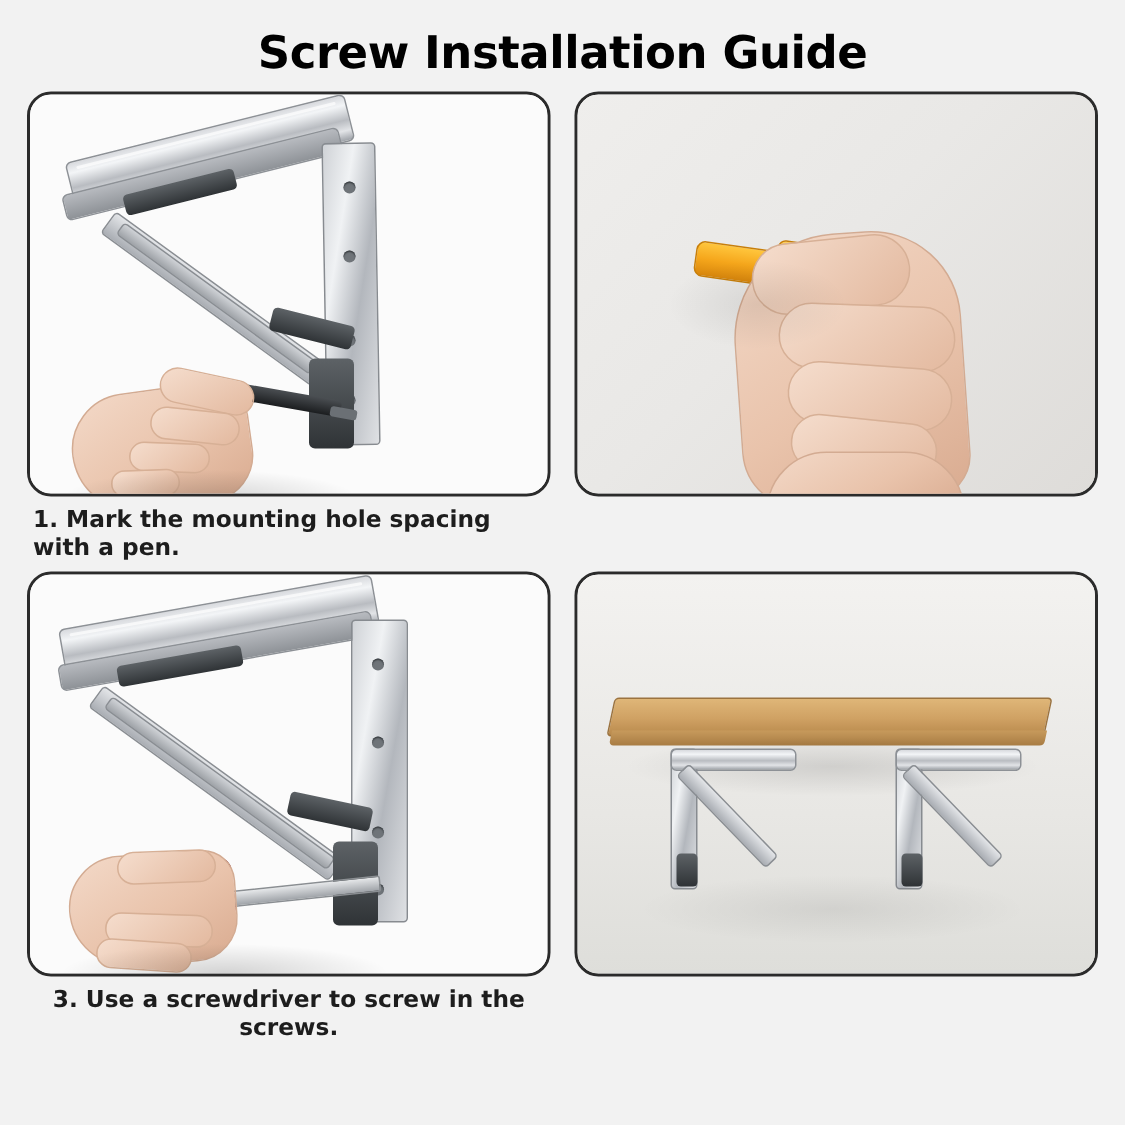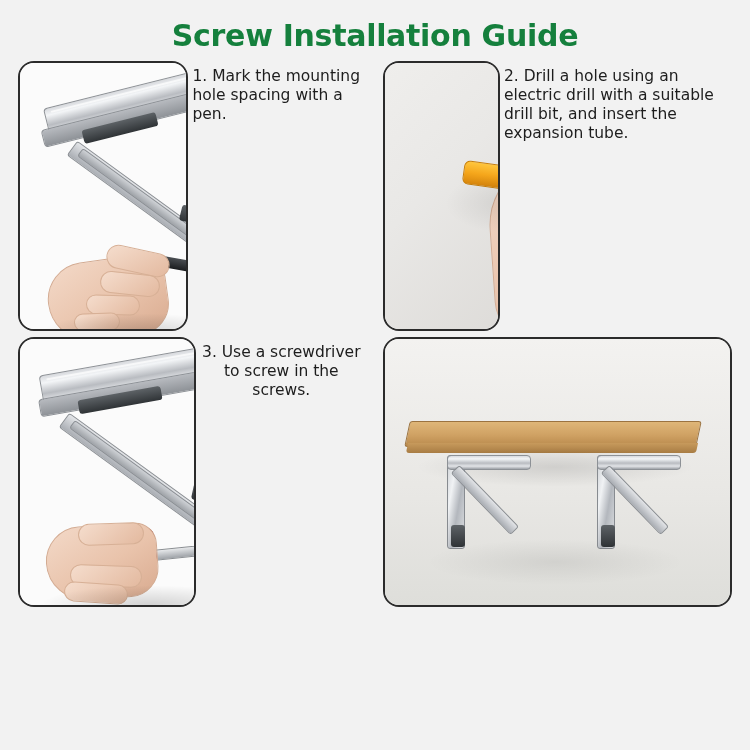--- a/index.html
+++ b/index.html
@@ -17,39 +17,40 @@
     position: relative;
     width: 750px;
     height: 750px;
     box-sizing: border-box;
     padding: 0;
   }
   .title {
     text-align: center;
     font-size: 30px;
     font-weight: bold;
-    color: #15803d;
+    color: #000000;
     letter-spacing: -0.3px;
     padding-top: 18px;
     padding-bottom: 8px;
     font-family: "DejaVu Sans", sans-serif;
     border-radius: 22px;
   }
   .grid {
     display: grid;
     grid-template-columns: 1fr 1fr;
     grid-template-rows: auto auto;
     column-gap: 16px;
     row-gap: 6px;
     padding: 0 18px;
     box-sizing: border-box;
   }
   .cell {
     display: flex;
-    flex-direction: row;
+    flex-direction: column;
+    font-weight: bold;
   }
   .photo {
     position: relative;
     width: 100%;
     height: 270px;
     border: 2px solid #2b2b2b;
     border-radius: 16px;
     background: #ffffff;
     overflow: hidden;
     box-sizing: border-box;
@@ -214,21 +215,20 @@
         <div class="anchor" style="left:132px; top:98px; width:22px; height:30px; border-radius:5px; transform:rotate(8deg); background:linear-gradient(180deg,#ffd15c,#e39410);"></div>
 
         <div class="hand" style="left:106px; top:92px; width:150px; height:180px; border-radius:70px 60px 30px 40px; transform:rotate(-4deg);"></div>
         <div class="finger" style="left:116px; top:96px; width:104px; height:46px; border-radius:50px; transform:rotate(-6deg);"></div>
         <div class="finger" style="left:134px; top:140px; width:116px; height:42px; border-radius:46px; transform:rotate(2deg);"></div>
         <div class="finger" style="left:140px; top:180px; width:108px; height:40px; border-radius:44px; transform:rotate(4deg);"></div>
         <div class="finger" style="left:142px; top:216px; width:96px; height:36px; border-radius:40px; transform:rotate(6deg);"></div>
         <div class="hand" style="left:126px; top:238px; width:130px; height:40px; border-radius:40px 40px 0 0;"></div>
         <div class="shadow-soft" style="left:60px; top:110px; width:120px; height:60px; opacity:.5;"></div>
       </div>
-      <div class="caption cap-left">2. Drill a hole using an electric drill with a suitable drill bit, and insert the expansion tube.</div>
     </div>
 
     <div class="cell">
       <div class="photo">
         <div class="bg-plain"></div>
 
         <div class="bar-top" style="left:20px; top:18px; width:210px; height:32px; transform:rotate(-10deg);">
           <div class="ridge"></div>
         </div>
         <div class="bar-top" style="left:18px; top:42px; width:210px; height:16px; transform:rotate(-10deg); background:linear-gradient(180deg,#b7babf,#8e9297);"></div>

